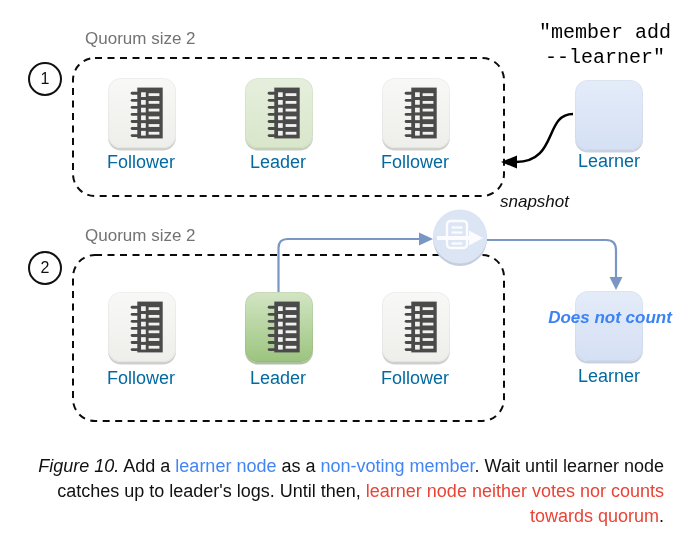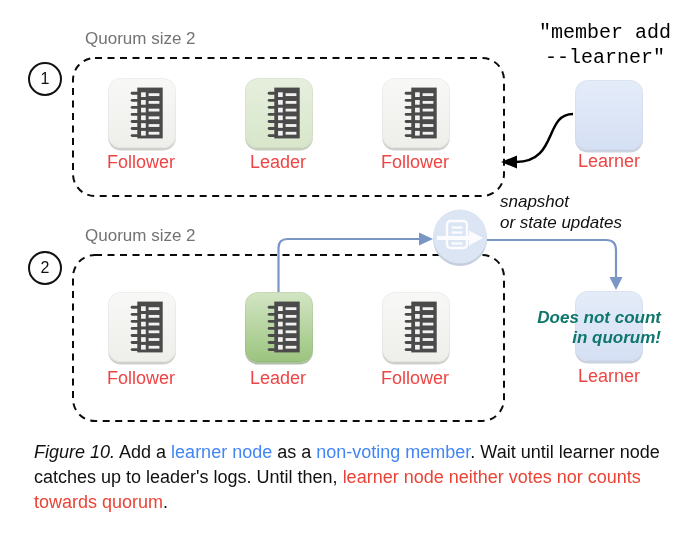--- a/index.html
+++ b/index.html
@@ -27,36 +27,36 @@
   }
   .node.leader-strong{
     background:linear-gradient(#d3e5c4,#9bc47e);
     box-shadow:0 2.5px 0 rgba(108,140,88,.55), inset 0 0 0 1px rgba(0,0,0,.05);
   }
   .node.learner{
     background:linear-gradient(#e4ecf9,#d5e0f4);
     box-shadow:0 2.5px 0 rgba(150,165,192,.5), inset 0 0 0 1px rgba(0,0,0,.03);
   }
   .notepad-svg{width:64px;height:66px;display:block;}
-  .node-label{position:absolute;width:90px;text-align:center;font-size:18px;color:#ef4444;}
+  .node-label{position:absolute;width:90px;text-align:center;font-size:18px;color:#0369a1;}
   .command-text{
     position:absolute;left:515px;top:20px;width:180px;text-align:center;
     font-family:"Liberation Mono",monospace;font-size:20px;line-height:25px;color:#000;
     white-space:pre;
   }
   .snapshot-label{
     position:absolute;left:500px;top:191px;width:160px;text-align:left;
     font-style:italic;font-size:17px;line-height:21px;color:#111;
   }
   .learner-note{
-    position:absolute;left:497px;top:308px;width:164px;text-align:right;
-    font-style:italic;font-weight:bold;font-size:17px;line-height:20px;color:#0f766e;
+    position:absolute;left:528px;top:308px;width:164px;text-align:center;
+    font-style:italic;font-weight:bold;font-size:17px;line-height:20px;color:#3b82f6;
   }
   .figure-caption{
-    position:absolute;left:34px;top:440px;width:630px;text-align:left;
+    position:absolute;left:34px;top:454px;width:630px;text-align:right;
     font-size:18px;line-height:25px;color:#111;
   }
 </style>
 </head>
 <body>
 
 <svg width="0" height="0" style="position:absolute" aria-hidden="true">
   <defs>
     <symbol id="notepad-sym" viewBox="0 0 68 70">
       <rect x="29" y="8" width="27" height="54" fill="#4a4a4a"></rect>
@@ -165,21 +165,21 @@
   <div class="node follower" style="left:382px;top:292px">
     <svg class="notepad-svg" viewBox="0 0 68 70">
         <use href="#notepad-sym"></use>
       </svg>
   </div>
 
   <div class="node-label" style="left:96px;top:368px">Follower</div>
   <div class="node-label" style="left:233px;top:368px">Leader</div>
   <div class="node-label" style="left:370px;top:368px">Follower</div>
 
-  <div class="snapshot-label"><span>snapshot</span><br><span>or state updates</span></div>
+  <div class="snapshot-label"><span>snapshot</span><br></div>
 
   <div class="node learner" style="left:575px;top:291px"></div>
-  <div class="learner-note"><span>Does not count</span><br><span>in quorum!</span></div>
+  <div class="learner-note"><span>Does not count</span><br></div>
   <div class="node-label" style="left:564px;top:366px">Learner</div>
 
   <div class="figure-caption"><span style="color: rgb(17, 17, 17); font-style: italic;">Figure 10.</span><span style="color: rgb(17, 17, 17);"> Add a </span><span style="color: rgb(66, 133, 244);">learner node</span><span style="color: rgb(17, 17, 17);"> as a </span><span style="color: rgb(66, 133, 244);">non-voting member</span><span style="color: rgb(17, 17, 17);">. Wait until learner node catches up to leader's logs. Until then, </span><span style="color: rgb(234, 67, 53);">learner node neither votes nor counts towards quorum</span><span style="color: rgb(17, 17, 17);">.</span></div>
 
 </div>
 
 </body></html>

